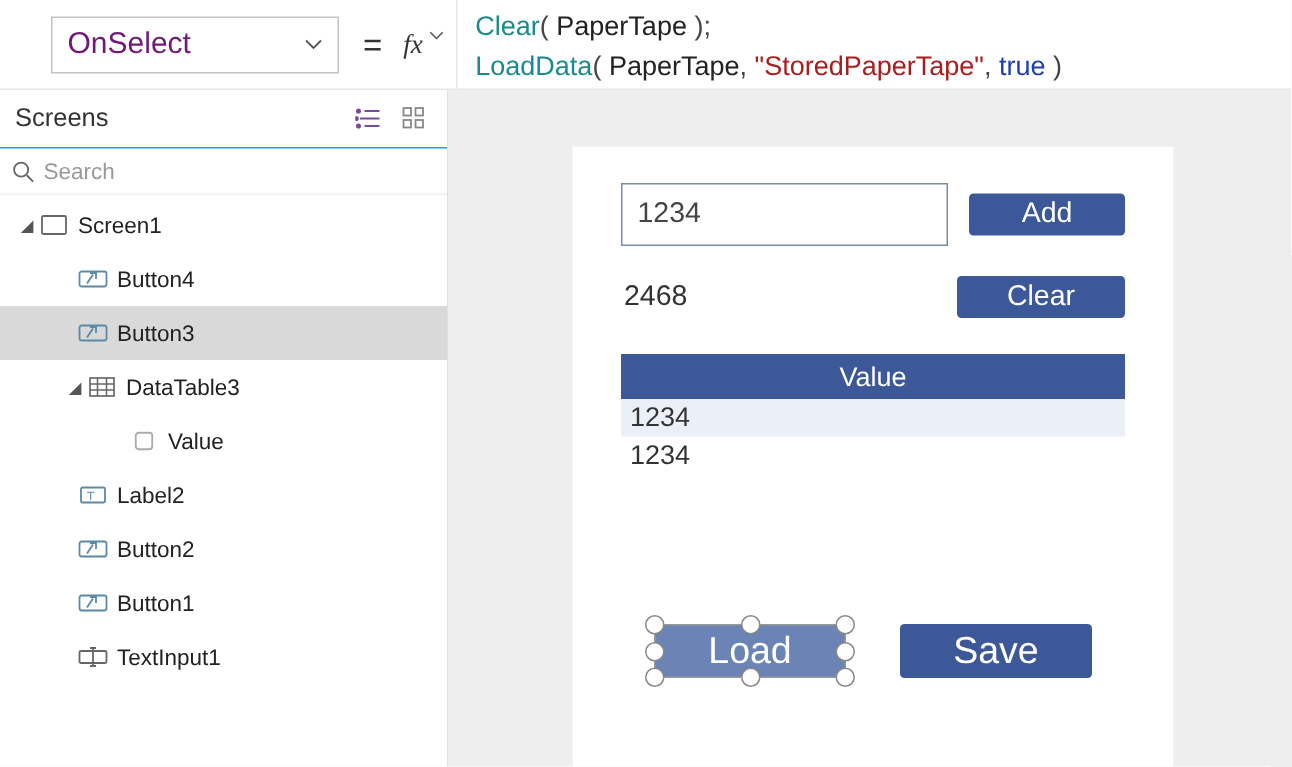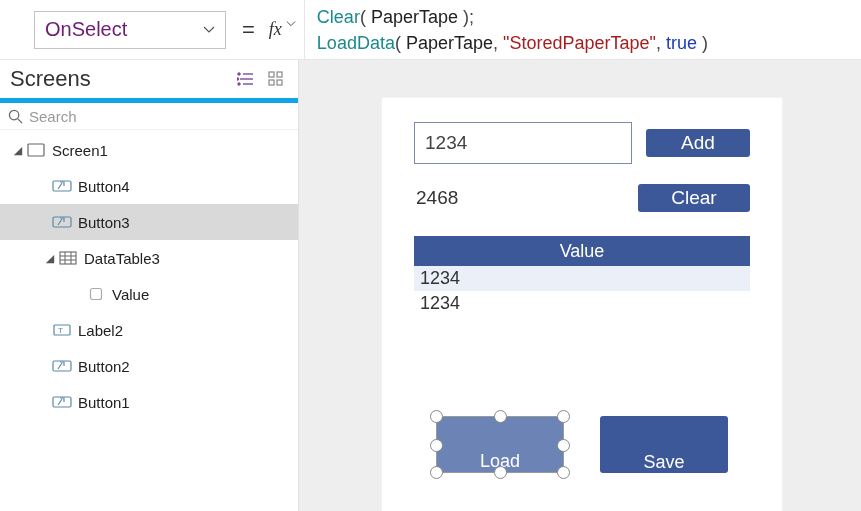--- a/index.html
+++ b/index.html
@@ -18,24 +18,24 @@
   .tok-id { color: #222; }
   .tok-str { color: #a81e1e; }
   .tok-kw { color: #1d3db3; }
   .tok-p { color: #444; }
 
   
   .lower { display: flex; height: 451px; }
 
   
   .leftpanel { width: 299px; border-right: 1px solid #e0e0e0; background: #fff; display: flex; flex-direction: column; }
-  .screens-hdr { height: 38px; display: flex; align-items: center; padding: 0 10px; font-size: 22px; color: #333; }
+  .screens-hdr { height: 38px; display: flex; align-items: center; padding: 0 10px; font-size: 17px; color: #333; }
   .screens-hdr .title { flex:1; }
   .screens-hdr .viewbtn { width: 24px; height: 24px; display:flex; align-items:center; justify-content:center; margin-left:6px; color:#5a2d82; }
-  .searchrow { height: 32px; display:flex; align-items:center; padding: 0 8px; gap:6px; color:#555; border-bottom:1px solid #efefef; border-top:5px solid #0ea5e9;}
+  .searchrow { height: 32px; display:flex; align-items:center; padding: 0 8px; gap:6px; color:#555; border-bottom:1px solid #efefef; border-top:1px solid #0ea5e9;}
   .searchrow input { border:none; outline:none; font-size:15px; flex:1; color:#333; }
   .searchrow input::placeholder { color:#999; }
 
   .tree { font-size: 15px; padding-top:2px; }
   .trow { display:flex; align-items:center; height: 36px; padding-left: 10px; cursor:default; }
   .trow.selected { background: #d9d9d9; }
   .tw { width:16px; display:inline-flex; justify-content:center; color:#555; font-size:11px;}
   .ticon { width:20px; height:16px; display:inline-flex; align-items:center; justify-content:center; margin-right:6px; }
   .tlabel { color:#222; }
   .ind1 { padding-left: 52px; }
@@ -47,21 +47,21 @@
   .row1 { display:flex; gap: 14px; align-items:center; }
   .numinput { width: 218px; height: 42px; border:1px solid #7b8aa6; font-size:19px; padding: 0 10px; color:#444; outline:none; }
   .btn { width: 112px; height: 28px; background:#3c5898; color:#fff; border:none; font-size:19px; border-radius:3px; cursor:pointer; display:flex; align-items:center; justify-content:center; }
   .row2 { display:flex; margin-top: 20px; align-items:center; }
   .sumlbl { font-size: 19px; color:#333; flex:1; padding-left:2px;}
   .table { margin-top: 24px; }
   .thead { background:#3c5898; color:#fff; text-align:center; font-size:18px; height:30px; display:flex; align-items:center; justify-content:center; }
   .trow2 { font-size:18px; color:#333; padding: 2px 6px; }
   .trow2.alt { background:#ebf0f8; }
   .actionrow { display:flex; gap: 36px; justify-content:center; margin-top: 100px; position:relative;}
-  .btn2 { width: 128px; height: 57px; background:#3c5898; color:#fff; border:none; font-size:18px; border-radius:3px; cursor:pointer; display:flex; align-items:flex-end; justify-content:center;}
+  .btn2 { width: 128px; height: 36px; background:#3c5898; color:#fff; border:none; font-size:25px; border-radius:3px; cursor:pointer; display:flex; align-items:center; justify-content:center;}
 
   
   .sel-wrap { position: relative; }
   .sel-wrap .btn2.selbtn { background:#6b83b5; border: 1px solid #999; }
   .handle { width:13px; height:13px; background:#fff; border:1px solid #888; border-radius:50%; position:absolute; }
   .h-tl { left:-6px; top:-6px; }
   .h-tm { left:50%; margin-left:-6px; top:-6px; }
   .h-tr { right:-6px; top:-6px; }
   .h-ml { left:-6px; top:50%; margin-top:-6px; }
   .h-mr { right:-6px; top:50%; margin-top:-6px; }
@@ -215,20 +215,31 @@
           <span class="ticon">
             <svg width="20" height="14" viewBox="0 0 20 14">
                 <rect x="1" y="2" width="18" height="10" rx="1.5" stroke="#5a8aa6" fill="none" stroke-width="1.2"></rect>
                 <path d="M6 10 L10 4" stroke="#5a8aa6" stroke-width="1.2"></path>
                 <path d="M8 3 L12 3 L12 7" stroke="#5a8aa6" stroke-width="1.2" fill="none"></path>
               </svg>
           </span>
           <span class="tlabel">Button1</span>
         </div>
 
+        <div class="trow ind1">
+          <span class="ticon">
+            <svg width="20" height="14" viewBox="0 0 20 14">
+                <rect x="1" y="3" width="18" height="8" rx="1" stroke="#666" fill="none" stroke-width="1.2"></rect>
+                <line x1="10" y1="1" x2="10" y2="13" stroke="#666" stroke-width="1.2"></line>
+                <line x1="8" y1="1" x2="12" y2="1" stroke="#666" stroke-width="1.2"></line>
+                <line x1="8" y1="13" x2="12" y2="13" stroke="#666" stroke-width="1.2"></line>
+              </svg>
+          </span>
+          <span class="tlabel">TextInput1</span>
+        </div>
       </div>
     </div>
 
     <div class="canvas">
       <div class="phone">
         <div class="row1">
           <input class="numinput" value="1234" style="">
           <button class="btn">
               <span>Add</span>
             </button>

